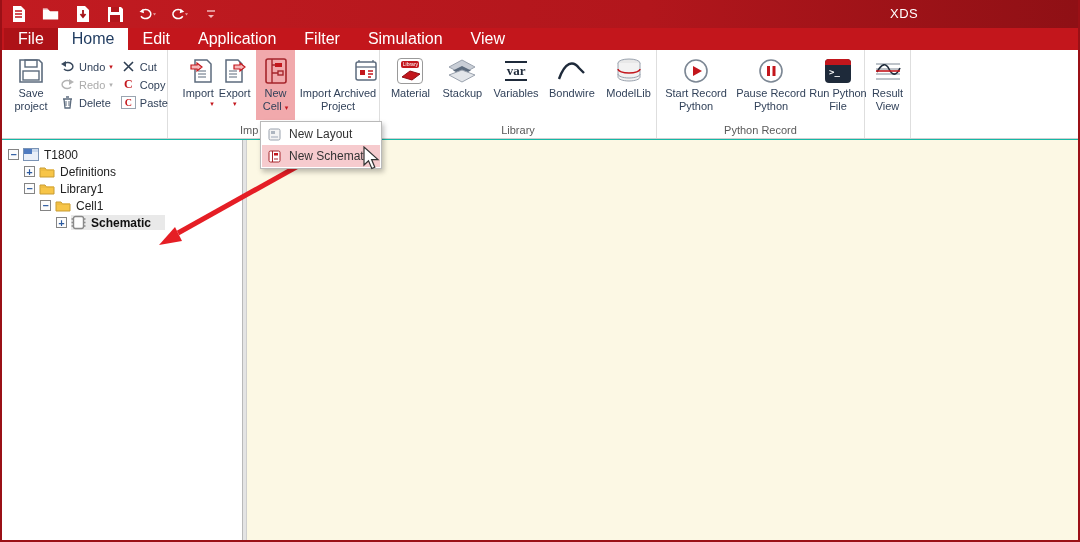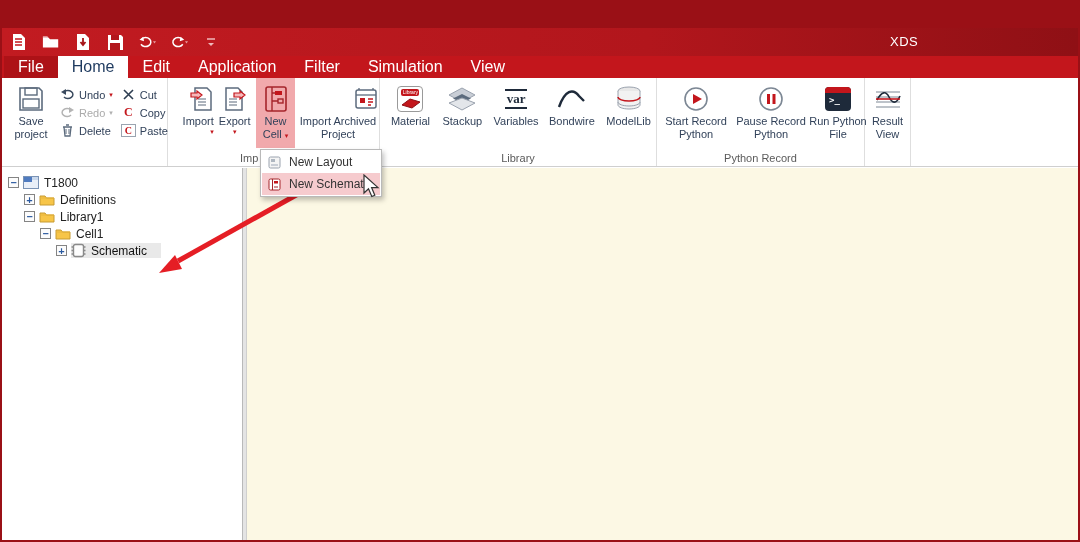--- a/index.html
+++ b/index.html
@@ -1,18 +1,18 @@
 <!DOCTYPE html>
 <html><head>
 <meta charset="utf-8">
 <style>
   * { margin:0; padding:0; box-sizing:border-box; }
   body { font-family:"Liberation Sans", sans-serif; background:#555; }
   .window { position:relative; width:1080px; height:542px; background:#9A1016; overflow:hidden; }
-  .inner { position:absolute; left:2px; right:2px; top:0; bottom:2px; background:#ffffff;margin-top:28px; }
+  .inner { position:absolute; left:2px; right:2px; top:0; bottom:2px; background:#14b8a6; }
 
   
   .titlebar { position:absolute; left:0; right:0; top:0; height:28px;
     background:linear-gradient(to right,#C21B21,#B2161C 60%,#8F1015);
     display:flex; align-items:center; padding-left:8px; gap:14px; }
   .qa-icon { width:18px; height:18px; display:flex; align-items:center; justify-content:center; }
   .qa-icon svg { display:block; }
   .app-title { position:absolute; left:888px; top:6px; color:#fff; font-size:13px; letter-spacing:0.5px; }
 
   
@@ -64,21 +64,21 @@
   .panel-title { font-size:12px; color:#1E2F55; flex:1; }
   .panel-hbtn { width:18px; height:18px; display:flex; align-items:center; justify-content:center; }
   .tree { padding-top:6px; font-size:12px; color:#222; }
   .trow { display:flex; align-items:center; height:17px; }
   .expander { width:11px; height:11px; border:1px solid #848484; background:#FCFCFC; color:#2B5AA0;
     font-size:10px; font-weight:bold; line-height:9px; text-align:center; margin-right:4px; flex:none;
     font-family:"DejaVu Sans Mono",monospace; }
   .tico { margin-right:5px; display:flex; flex:none; }
   .ind1 { padding-left:6px; } .ind2 { padding-left:22px; } .ind3 { padding-left:38px; } .ind4 { padding-left:54px; }
   .selrow { background:#E9E9E9; padding-right:14px; display:flex; align-items:center; }
-  .selrow .tlabel { font-weight:normal; color:#111; }
+  .selrow .tlabel { font-weight:bold; color:#111; }
   .splitter { width:4px; background:#E4E4E4; border-right:1px solid #CFCFCF; }
   .canvas { flex:1; background:#FCF8E4; }
 
   .overlay { position:absolute; left:0; top:0; width:1080px; height:542px; pointer-events:none; z-index:20; }
   .cursor { position:absolute; left:360px; top:146px; z-index:30; pointer-events:none; }
 </style>
 </head>
 <body>
 
 <div class="window">

